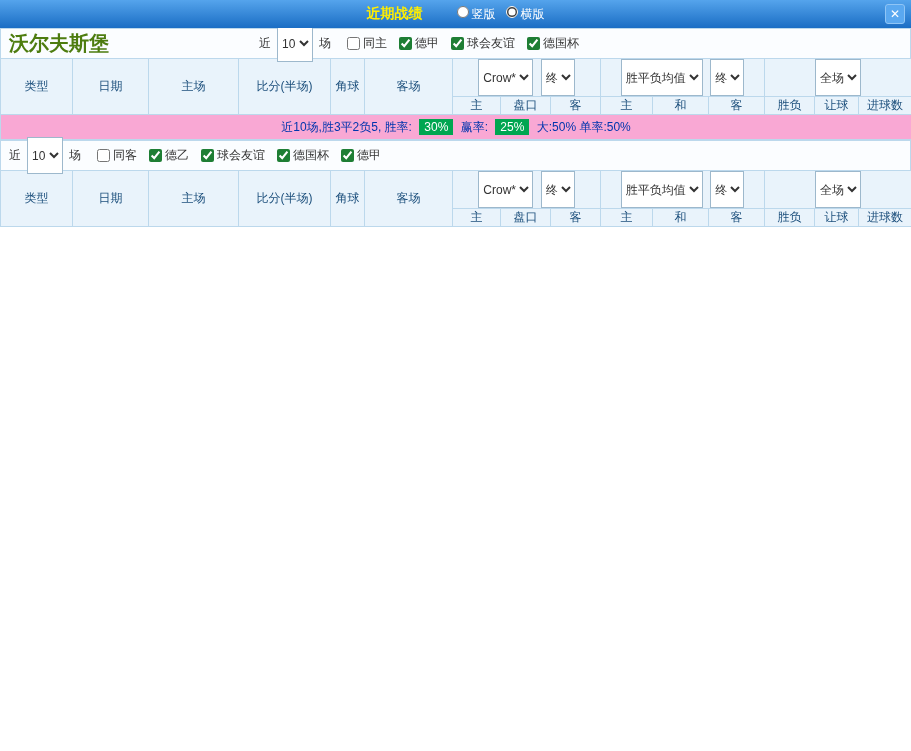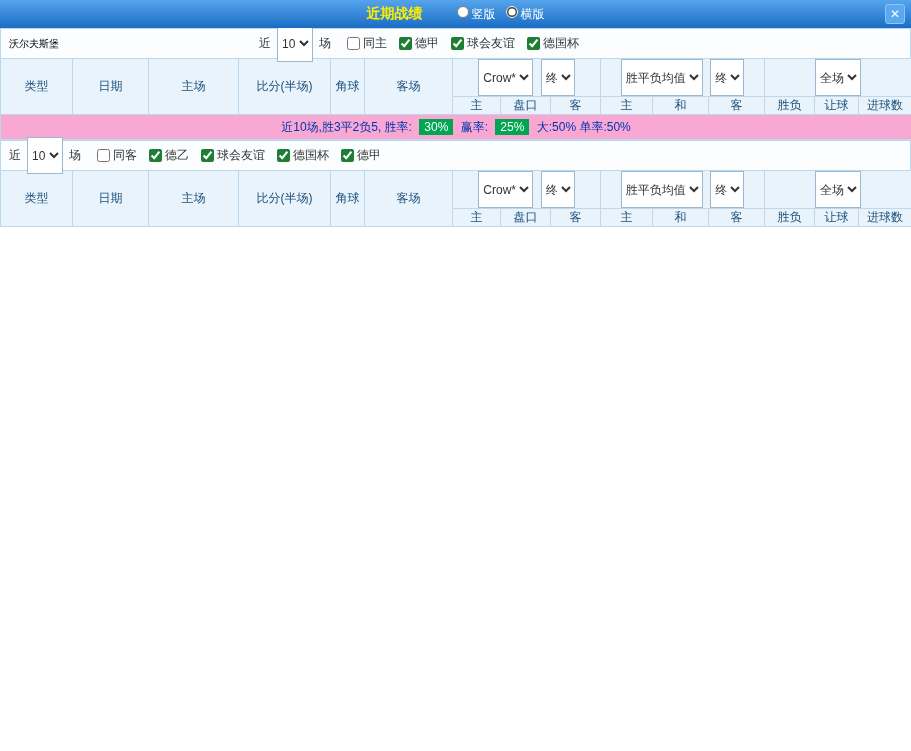--- a/index.html
+++ b/index.html
@@ -9,21 +9,21 @@
 
   
   .topbar{height:28px;background:linear-gradient(180deg,#55a4ec,#1a6dc4);display:flex;align-items:center;justify-content:center;position:relative}
   .topbar-title{color:#ffee00;font-weight:bold;font-size:14px;margin-right:24px}
   .radio-opt{display:flex;align-items:flex-start;color:#fff;margin-left:10px;gap:3px;cursor:pointer}
   .radio-opt input{width:12px;height:12px;margin:0;accent-color:#fff;cursor:pointer}
   .close-btn{position:absolute;right:6px;top:4px;width:20px;height:20px;background:#5aa8f0;border:1px solid #8fc5f6;border-radius:3px;color:#fff;font-weight:bold;font-size:12px;text-align:center;line-height:18px;cursor:pointer}
 
   
   .section-bar{height:30px;display:flex;align-items:center;border:1px solid #bcd8ec;border-bottom:none;background:#fbfdff;padding-left:8px}
-  .team-name{color:#000000;font-weight:normal;font-size:10px;flex:0 0 250px}
+  .team-name{color:#4d7c0f;font-weight:bold;font-size:20px;flex:0 0 250px}
   .filter-group{display:flex;align-items:center;gap:4px;color:#333}
   .cbs{display:flex;align-items:flex-start;margin-left:12px}
   .cb{display:flex;align-items:center;margin-right:12px;gap:3px;cursor:pointer}
   .cb input{width:13px;height:13px;margin:0;accent-color:#1e7e34;cursor:pointer}
 
   
   table.grid{width:911px;table-layout:fixed;border-collapse:collapse}
   .grid th,.grid td{border:1px solid #bcd8ec;text-align:center;overflow:hidden;white-space:nowrap;padding:0}
   .grid thead th{background:#e9f3fb;color:#1c4f7c;font-weight:400}
   .sel-row th{height:24px}

